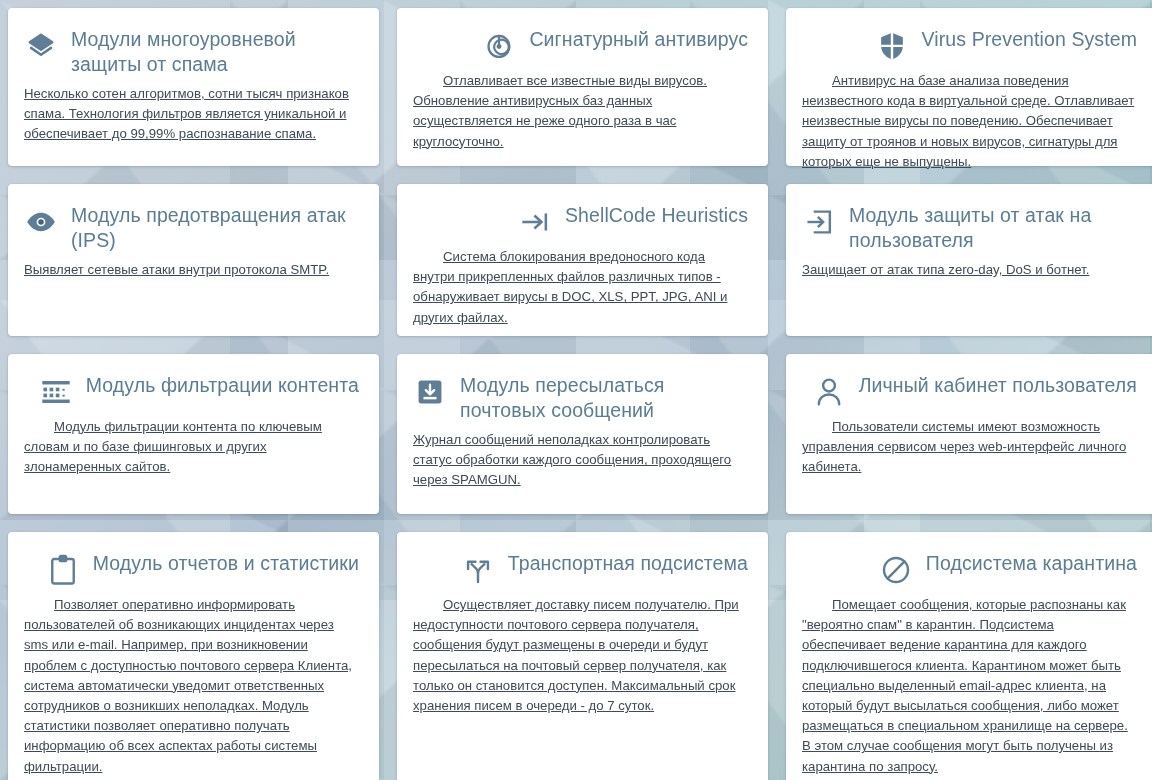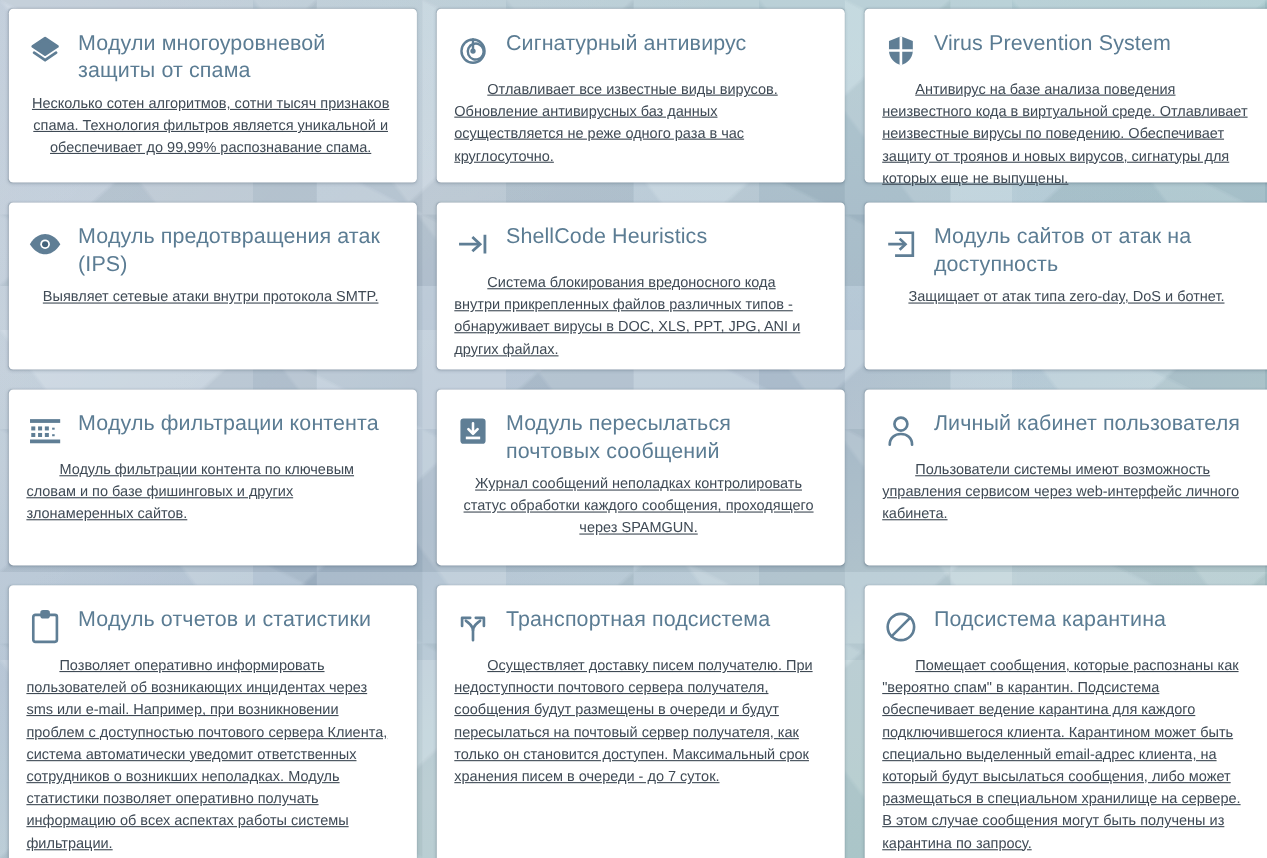--- a/index.html
+++ b/index.html
@@ -63,20 +63,21 @@
   }
   .card.r1 { height: 158px; }
   .card.r2 { height: 152px; }
   .card.r3 { height: 160px; }
   .card.r4 { height: 261px; }
 
   .card-head {
     display: flex;
     align-items: flex-start;
     gap: 13px;
+    justify-content: flex-end;
   }
   .icon {
     flex: 0 0 34px;
     width: 34px;
     height: 36px;
     display: flex;
     align-items: center;
     justify-content: center;
     color: #5f7e95;
     margin-top: 2px;
@@ -94,21 +95,21 @@
 
   .card-text {
     margin-top: 7px;
     font-size: 13.2px;
     line-height: 20.2px;
     color: #3f4a55;
     text-indent: 30px;
     text-align: left;
     text-decoration: underline;
   }
-  .card-text.no-indent { text-indent: 0; text-align: center; }
+  .card-text.no-indent { text-indent: 0; }
 </style>
 </head>
 <body>
 
 <div id="bg"></div>
 
 <div id="grid">
 
   <div class="card r1">
     <div class="card-head">
@@ -181,21 +182,21 @@
 
   <div class="card r2">
     <div class="card-head">
       <span class="icon">
         <svg width="30" height="28" viewBox="0 0 26 24" fill="none" stroke="currentColor" stroke-width="2.1" stroke-linecap="butt" stroke-linejoin="miter">
           <path d="M8.4 3 H22.4 V21 H8.4"></path>
           <path d="M3 12 H16"></path>
           <polyline points="12,7.6 16.6,12 12,16.4" fill="none"></polyline>
         </svg>
       </span>
-      <div class="card-title">Модуль сайтов от атак на доступность</div>
+      <div class="card-title">Модуль защиты от атак на пользователя</div>
     </div>
     <div class="card-text no-indent" style="text-indent: 0px;">Защищает от атак типа zero-day, DoS и ботнет.</div>
   </div>
 
   <div class="card r3">
     <div class="card-head">
       <span class="icon">
         <svg width="32" height="28" viewBox="0 0 28 24" fill="none">
           <rect x="2" y="2.4" width="24" height="3" fill="currentColor"></rect>
           <rect x="2" y="18.6" width="24" height="3" fill="currentColor"></rect>

